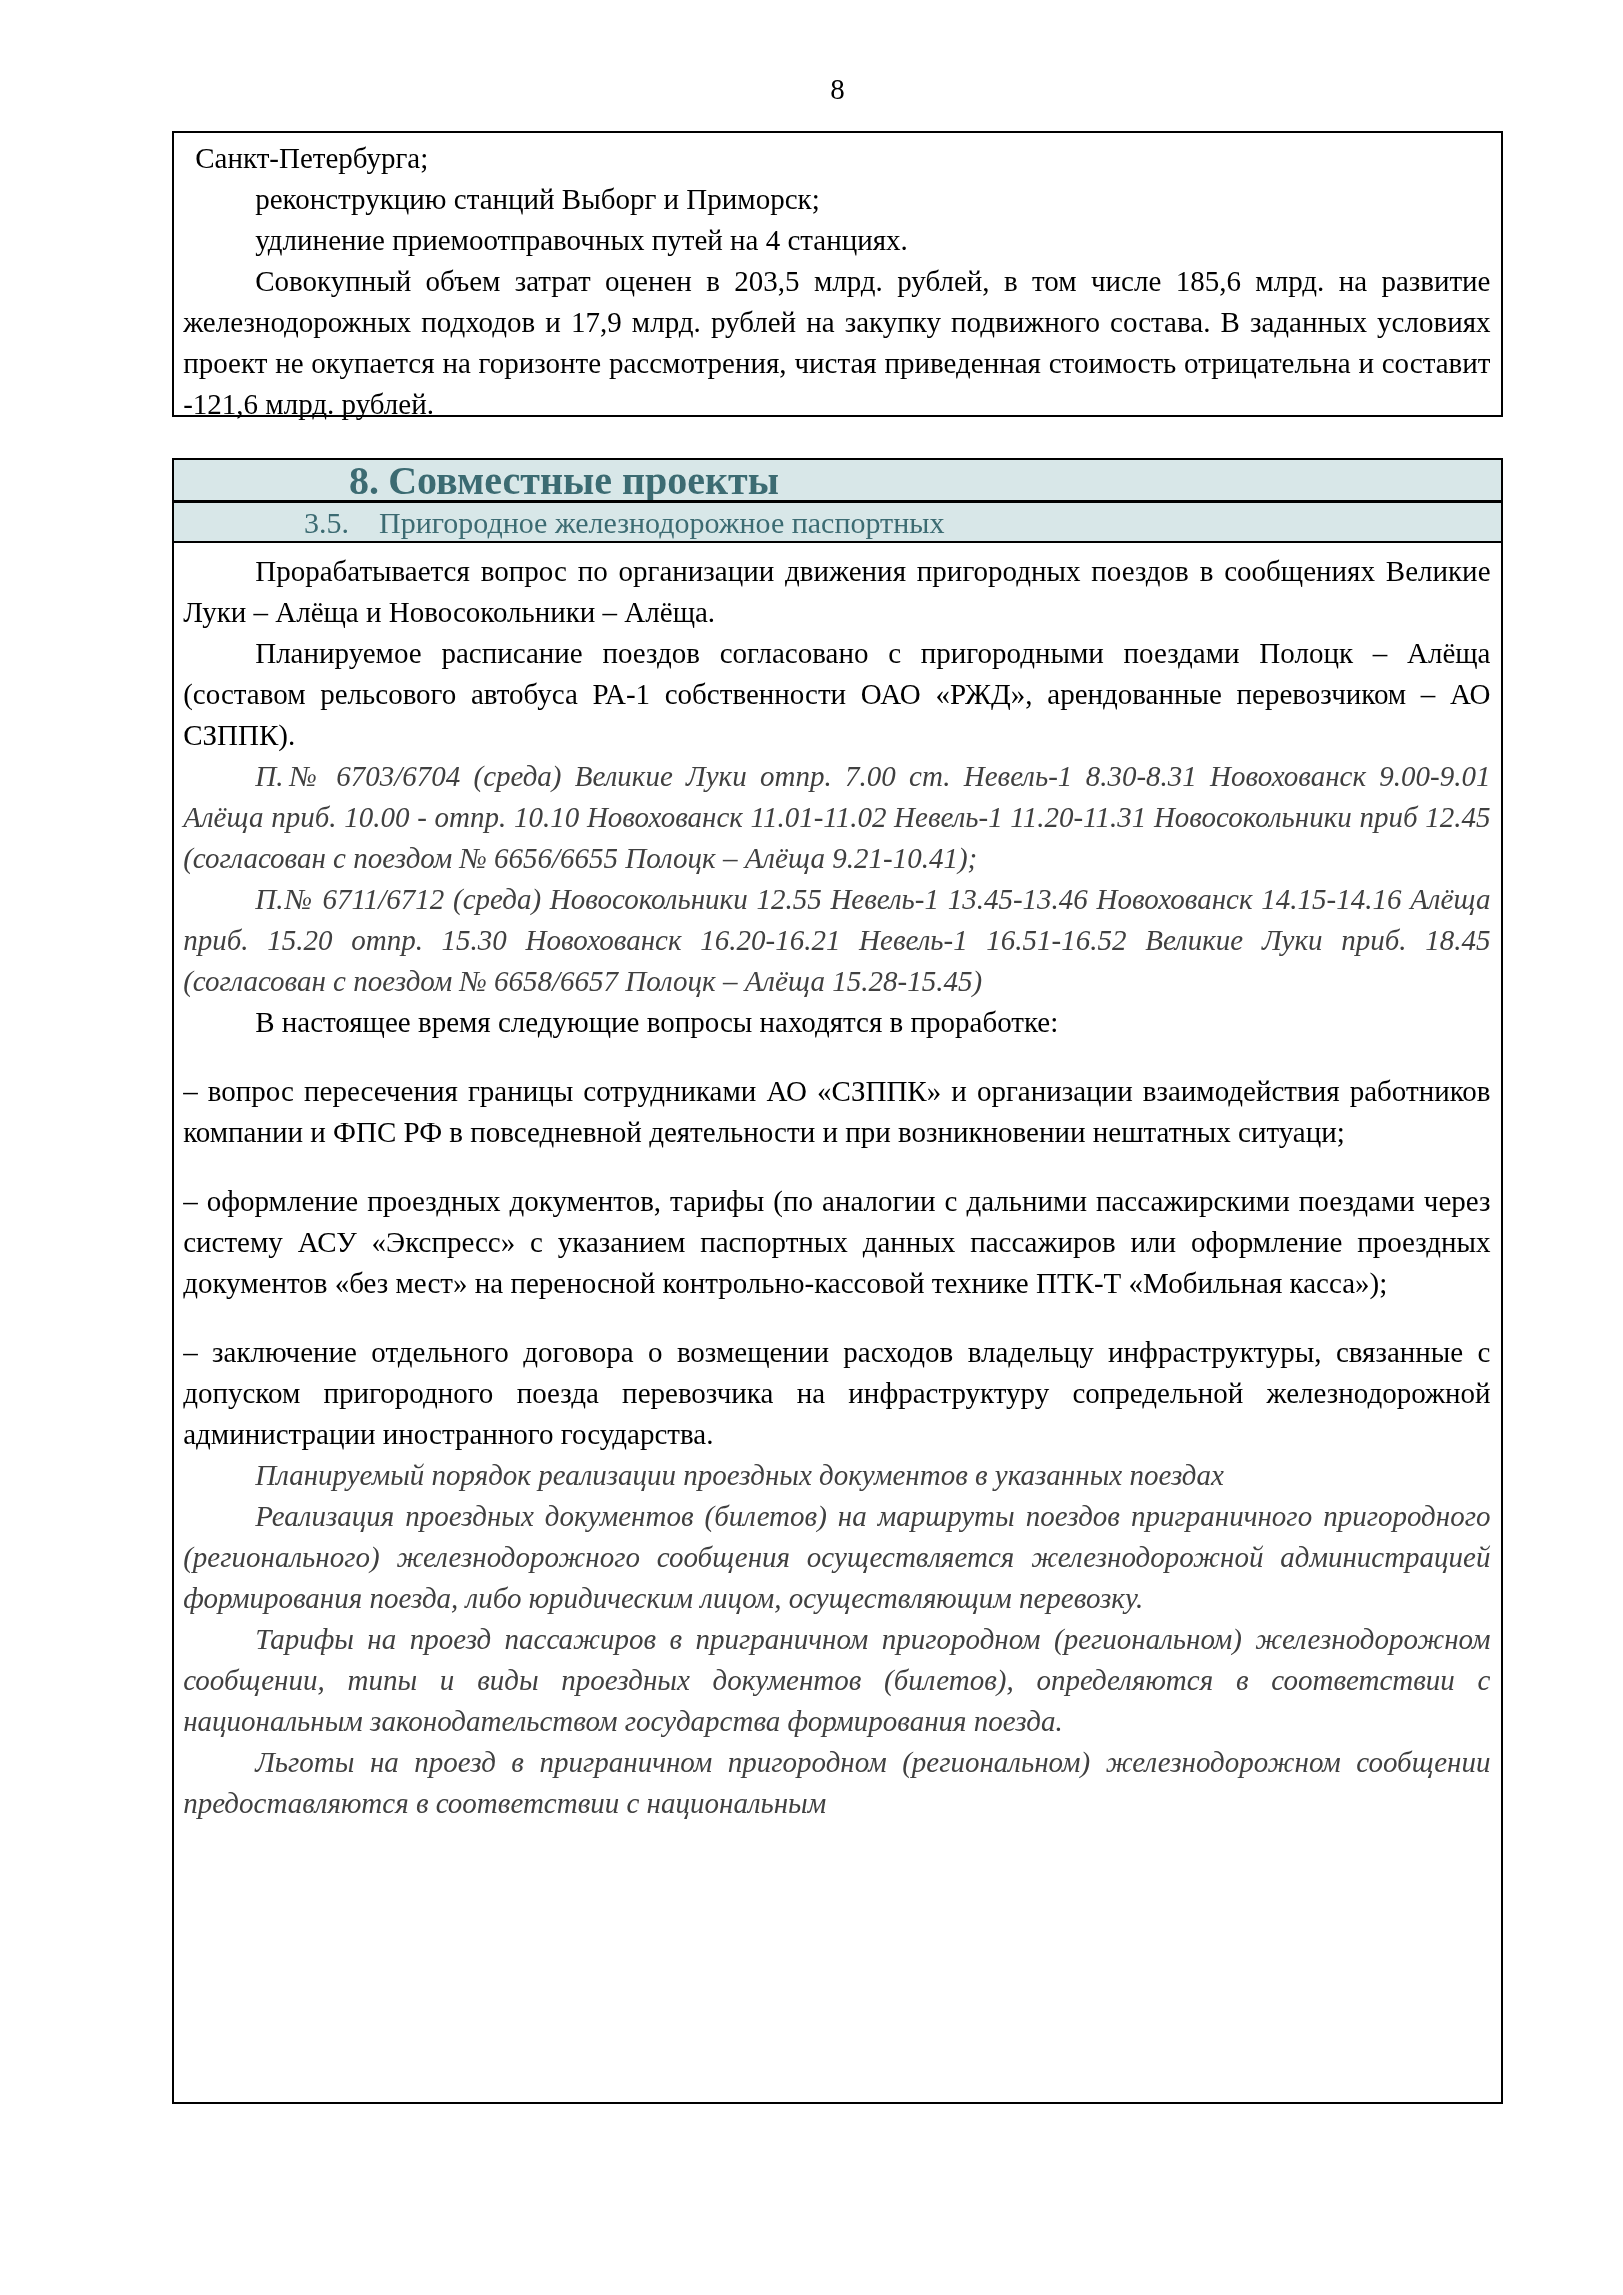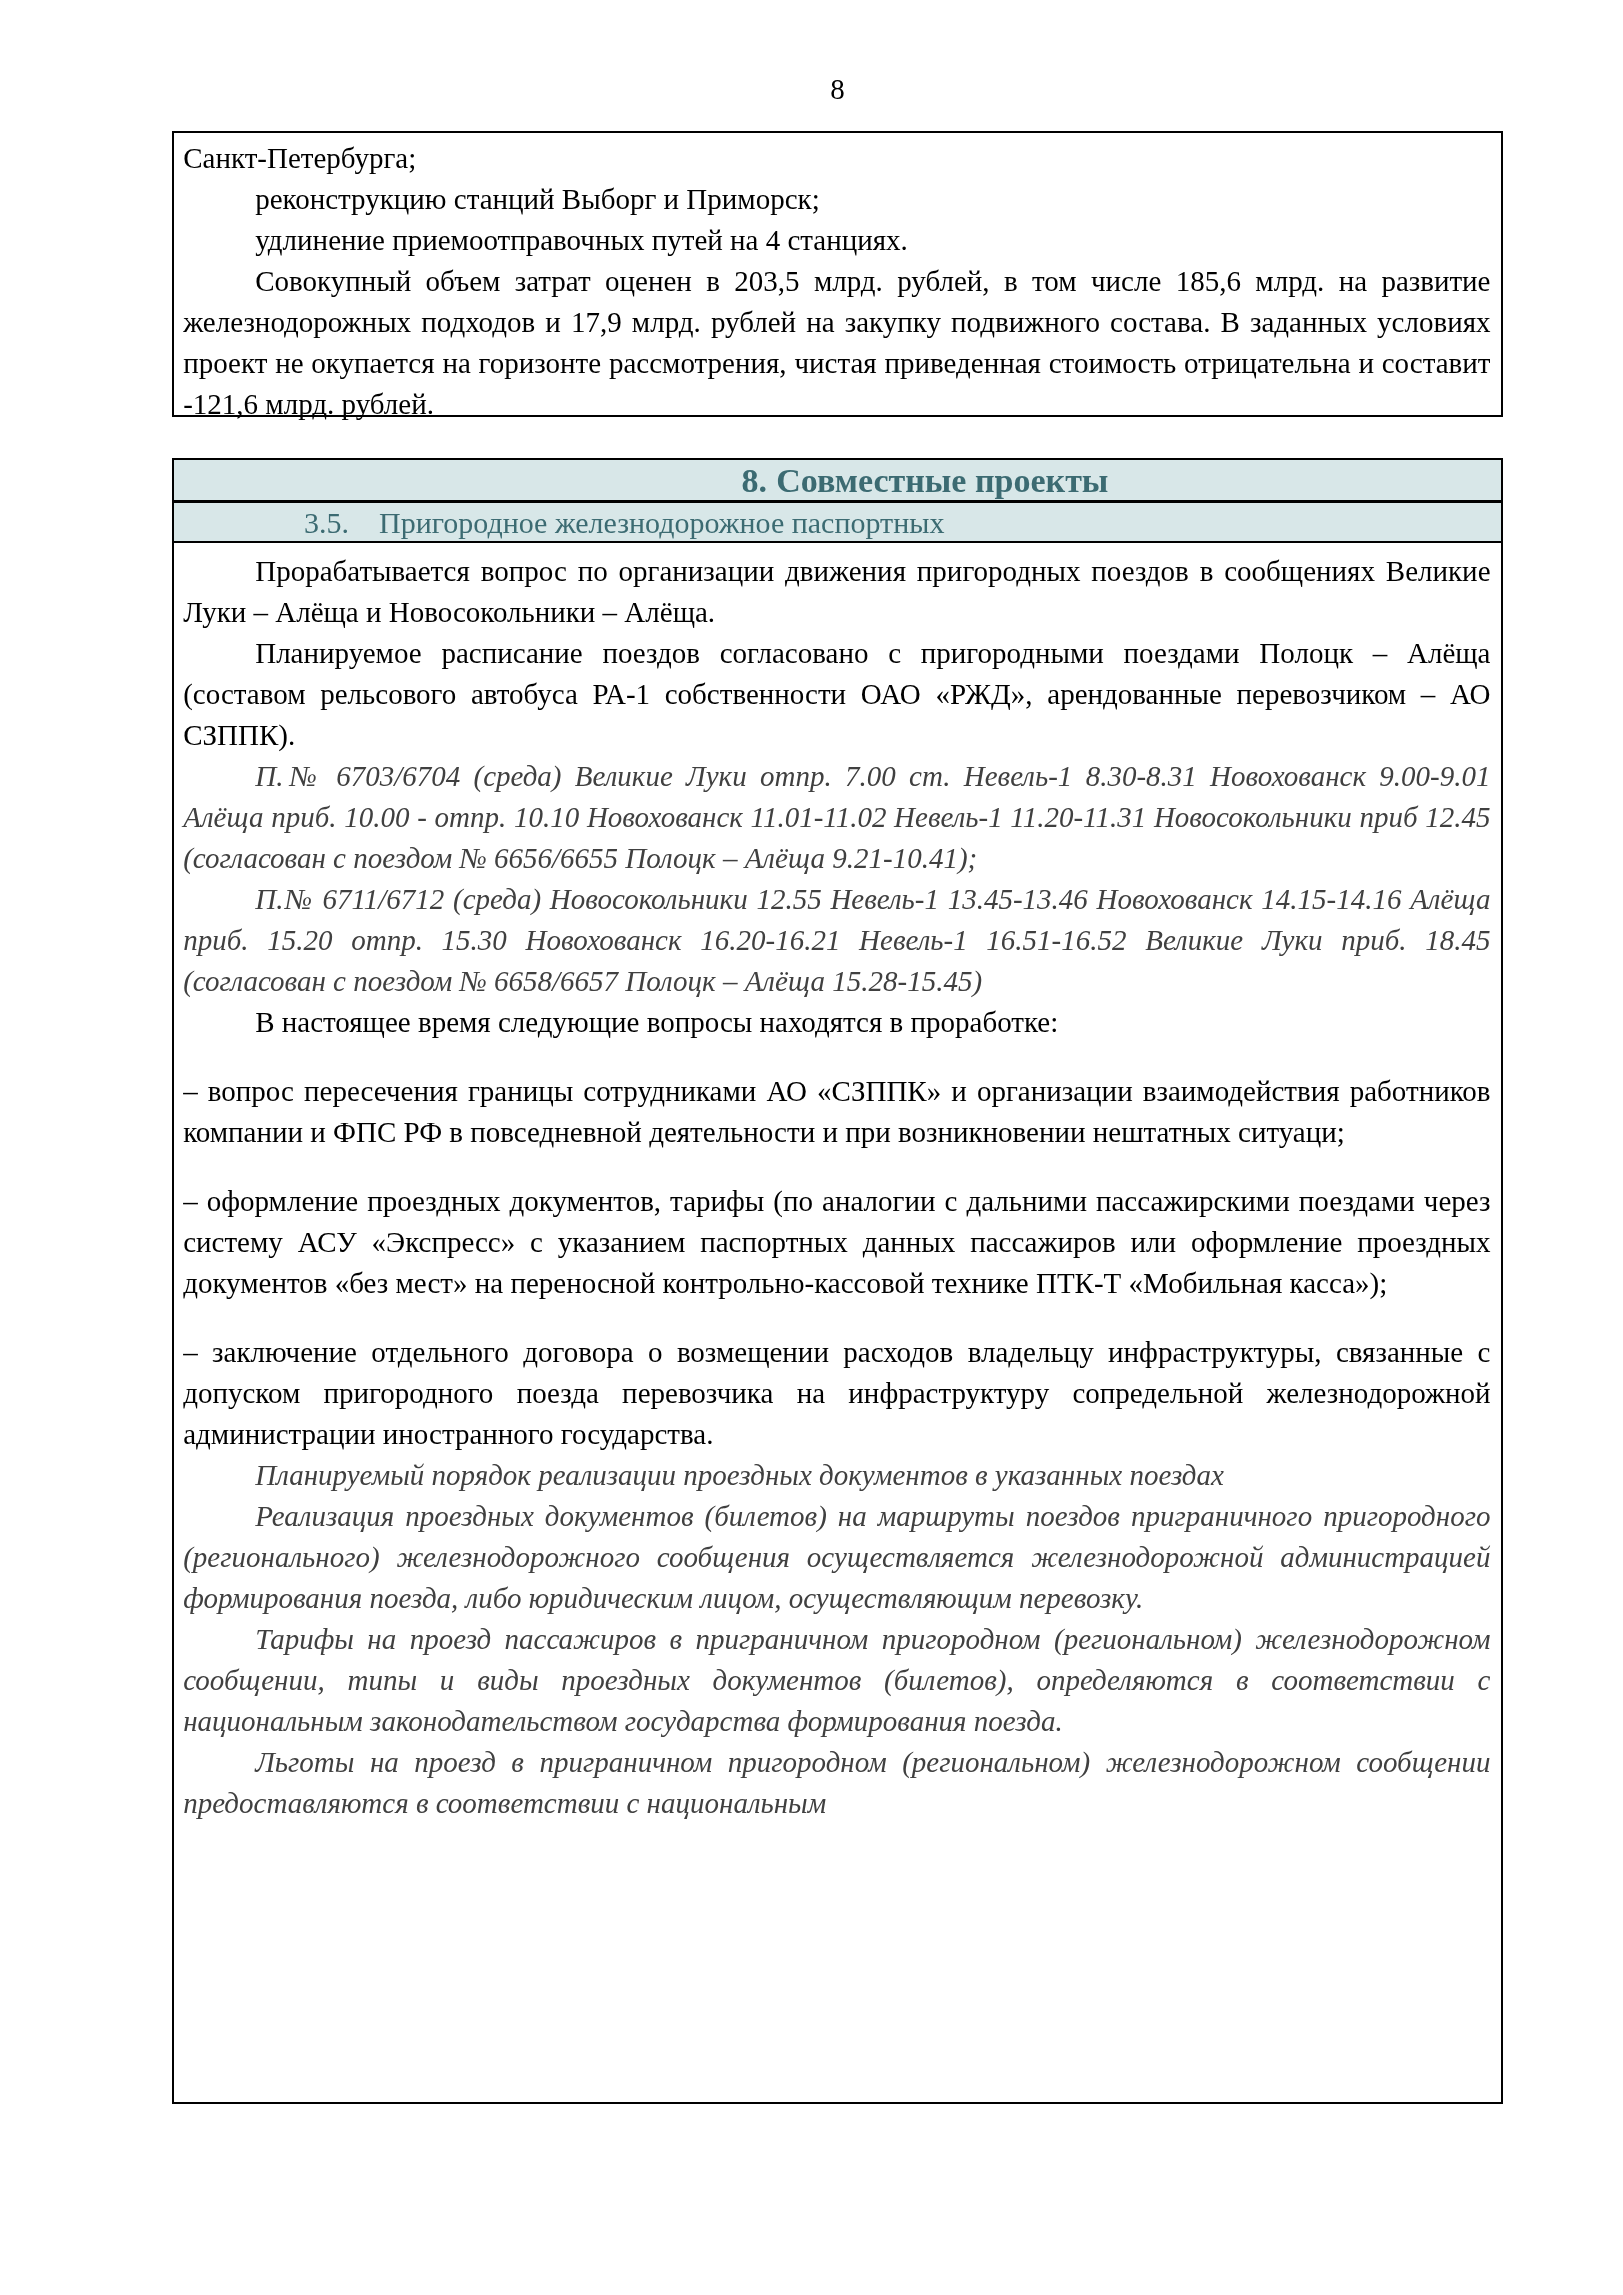--- a/index.html
+++ b/index.html
@@ -20,29 +20,29 @@
     box-sizing:border-box; border:2.6px solid #000000; background:#ffffff;
   }
   .summary { top:131px; height:286px; padding:5.2px 10.5px 6.5px 9.2px; }
   .mainbox { top:541px; height:1563px; padding:7.9px 10.5px 0 9.2px; }
   .band {
     position:absolute; left:172px; width:1331px;
     box-sizing:border-box; border:2px solid #000000;
     background:#d8e7e8; color:#3c6b72;
     white-space:nowrap; overflow:hidden;
   }
-  .band1 { top:458px; height:44px; font-size:34px; font-weight:bold; line-height:41px; padding-left:175px;text-align:center; }
+  .band1 { top:458px; height:44px; font-size:40px; font-weight:bold; line-height:41px; padding-left:175px; }
   .band2 { top:501px; height:43px; font-size:30px; font-weight:normal; line-height:39px; padding-left:130px; }
   .band1 .ttl { margin-left:9.2px; }
   .band2 .ttl { margin-left:30px; }
   .p {
     margin:0; font-size:29px; line-height:41px;
     text-align:justify; text-indent:72px; color:#000;
   }
-  .p.noind  { text-indent:0; }
+  .p.noind  { text-indent:0;margin-left:12px; }
   .p.bullet { text-indent:0;margin-top:28px; }
   .p.blue   { color:#404040; font-style:italic; }
 </style>
 </head>
 <body>
 
 <div class="page">
 
   <div class="pagenum">8</div>
 

